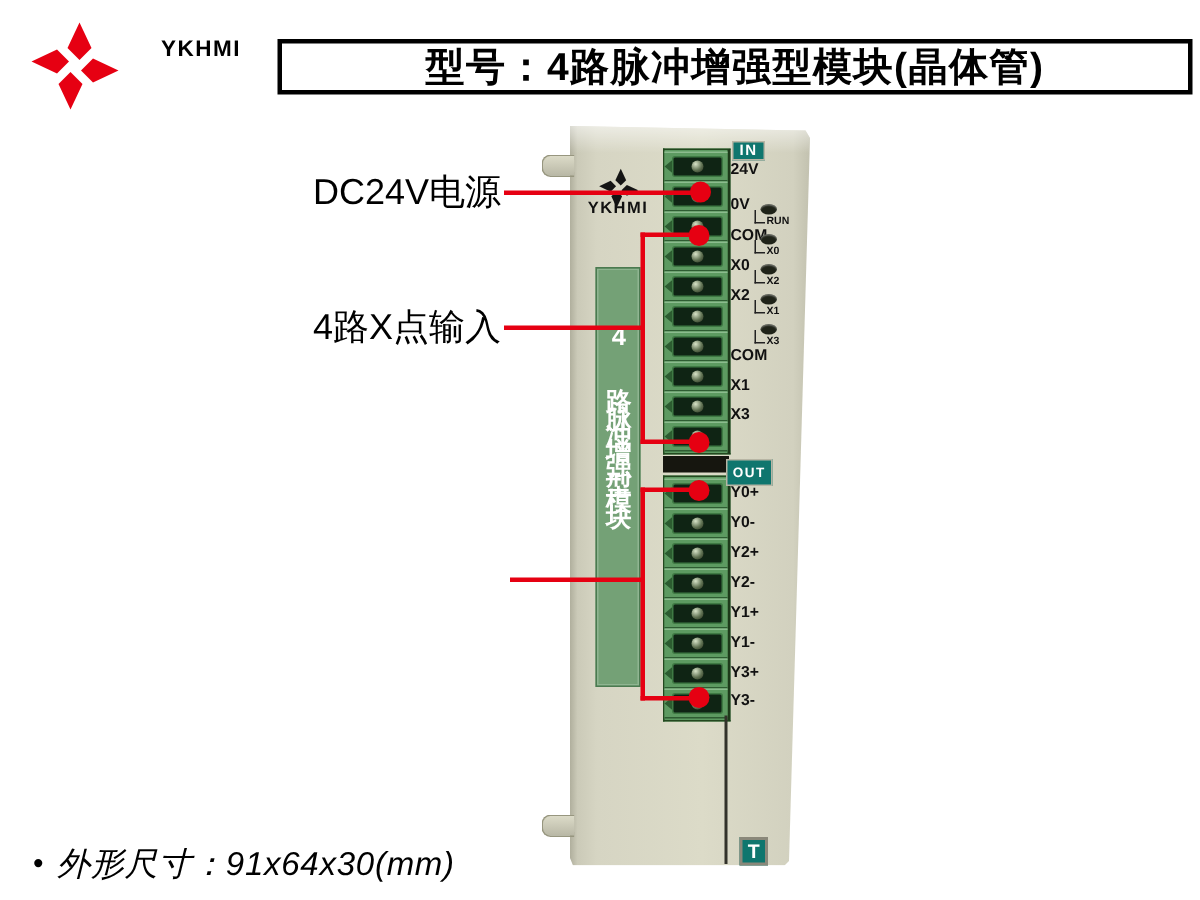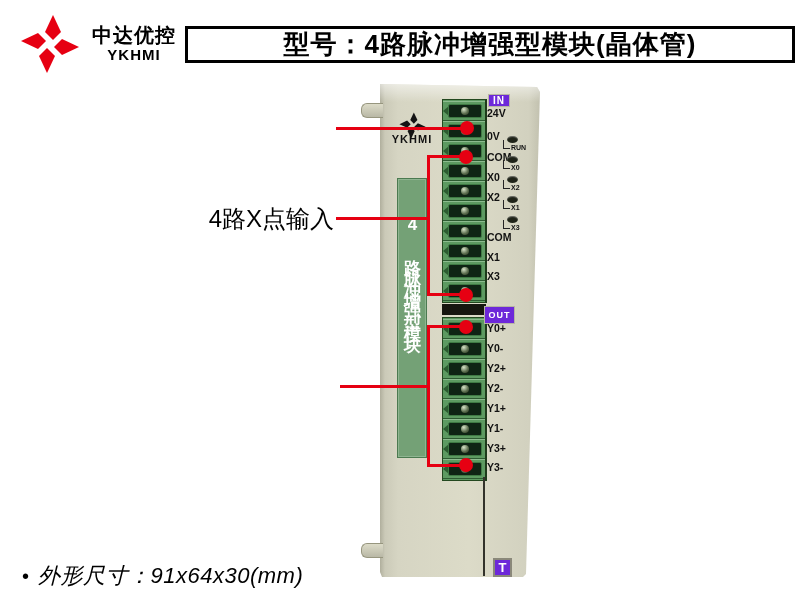--- a/index.html
+++ b/index.html
@@ -45,21 +45,21 @@
          background:#5d9a61;border-top:1px solid #8cbb8e;border-bottom:1px solid #2e5c32;}
   .tcell .sock{position:absolute;left:5px;top:2px;right:3px;bottom:2px;background:#0f2414;
          border:1px solid #3f7a44;border-radius:2px;}
   .tcell .screw{position:absolute;left:50%;top:50%;width:8px;height:8px;margin:-4px 0 0 -3px;border-radius:50%;
          background:radial-gradient(circle at 35% 30%,#d7e3c8,#5f7152 55%,#232b18);}
   .tcell .notch{position:absolute;left:0;top:50%;margin-top:-5px;width:0;height:0;
          border-top:5px solid transparent;border-bottom:5px solid transparent;border-right:6px solid #2c5c30;}
   .band{position:absolute;left:442px;top:304px;width:44px;height:11px;background:#16160f;}
   .seam{position:absolute;left:483px;top:477px;width:2px;height:99px;background:#32322a;}
 
-  .badge{position:absolute;background:#6d28d9;border:1px solid #b7b5a4;color:#fff;font-weight:bold;
+  .badge{position:absolute;background:#0f766e;border:1px solid #b7b5a4;color:#fff;font-weight:bold;
          display:flex;align-items:center;justify-content:center;box-sizing:border-box;}
   .badge-in{left:488px;top:94px;width:22px;height:13px;font-size:10px;letter-spacing:1px;}
   .badge-out{left:484px;top:306px;width:31px;height:18px;font-size:9px;letter-spacing:1px;}
   .badge-t{left:493px;top:558px;width:19px;height:19px;font-size:13px;border:2px solid #8a887a;}
 
   .tl{position:absolute;left:487px;font-size:10.5px;font-weight:bold;color:#111;white-space:nowrap;line-height:14px;}
 
   .ledg{position:absolute;left:502px;width:28px;height:18px;}
   .ledg .led{position:absolute;left:5px;top:0;width:11px;height:7px;border-radius:50%;
              background:#1f2318;box-shadow:inset 0 1px 1px rgba(255,255,255,.35);}
@@ -79,28 +79,28 @@
 
   <svg class="brand-logo" viewBox="-30 -30 60 60">
     <g fill="#e60012">
       <polygon points="0,-29 8,-12 0,-4 -8,-12" transform="translate(3 0)"></polygon>
       <polygon points="0,-29 8,-12 0,-4 -8,-12" transform="rotate(90) translate(3 0)"></polygon>
       <polygon points="0,-29 8,-12 0,-4 -8,-12" transform="rotate(180) translate(3 0)"></polygon>
       <polygon points="0,-29 8,-12 0,-4 -8,-12" transform="rotate(270) translate(3 0)"></polygon>
     </g>
   </svg>
   <div class="brand-text">
-    <div class="brand-cn">中达优控</div>
     <div class="brand-en">YKHMI</div>
   </div>
 
   <div class="banner">
     <span>型号：4路脉冲增强型模块(晶体管)</span>
   </div>
 
+  <div class="lbl" style="top:114px;">DC24V电源</div>
   <div class="lbl" style="top:204px;text-align:center;">4路X点输入</div>
 
   <div class="mod-body"></div>
   <div class="tab" style="top:103px;"></div>
   <div class="tab" style="top:543px;"></div>
 
   <svg class="mod-logo" viewBox="-30 -30 60 60">
     <g fill="#141414">
       <polygon points="0,-29 8,-12 0,-4 -8,-12" transform="translate(3 0)"></polygon>
       <polygon points="0,-29 8,-12 0,-4 -8,-12" transform="rotate(90) translate(3 0)"></polygon>

